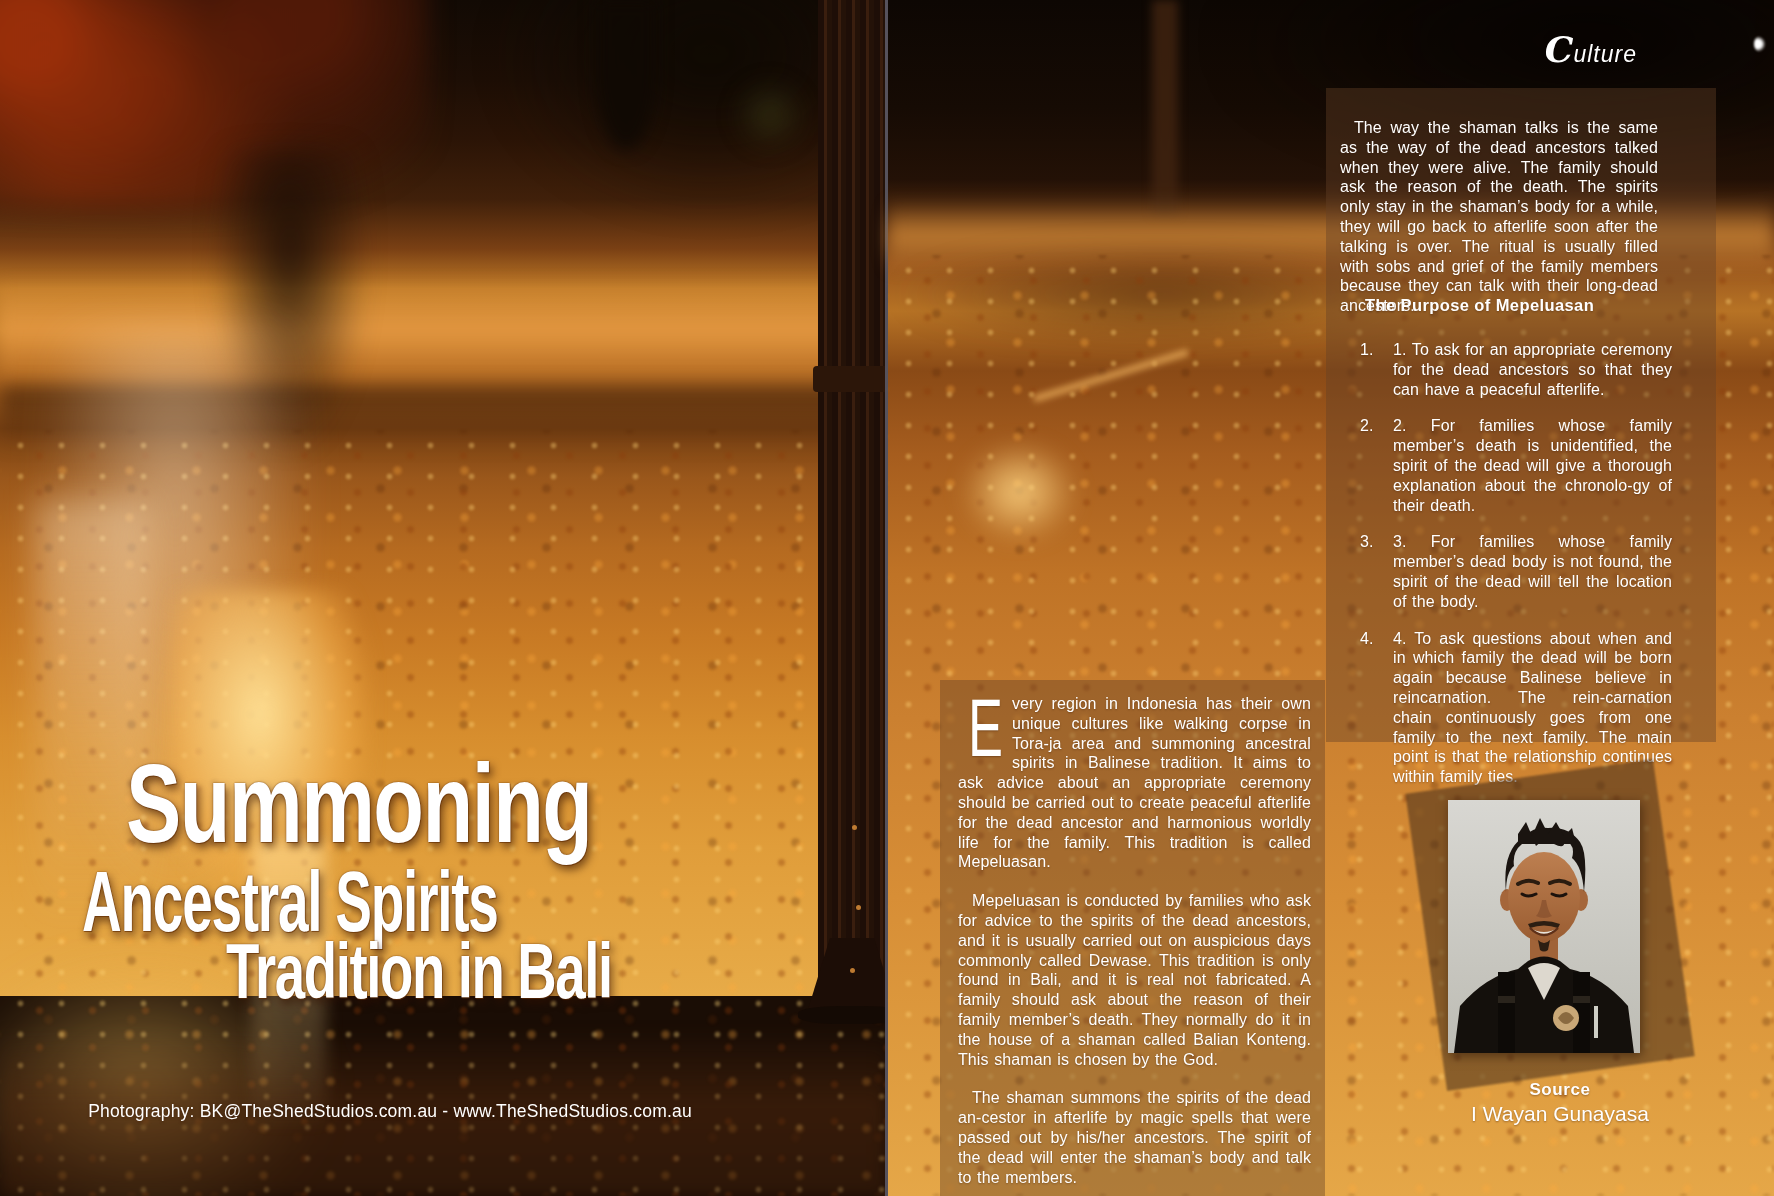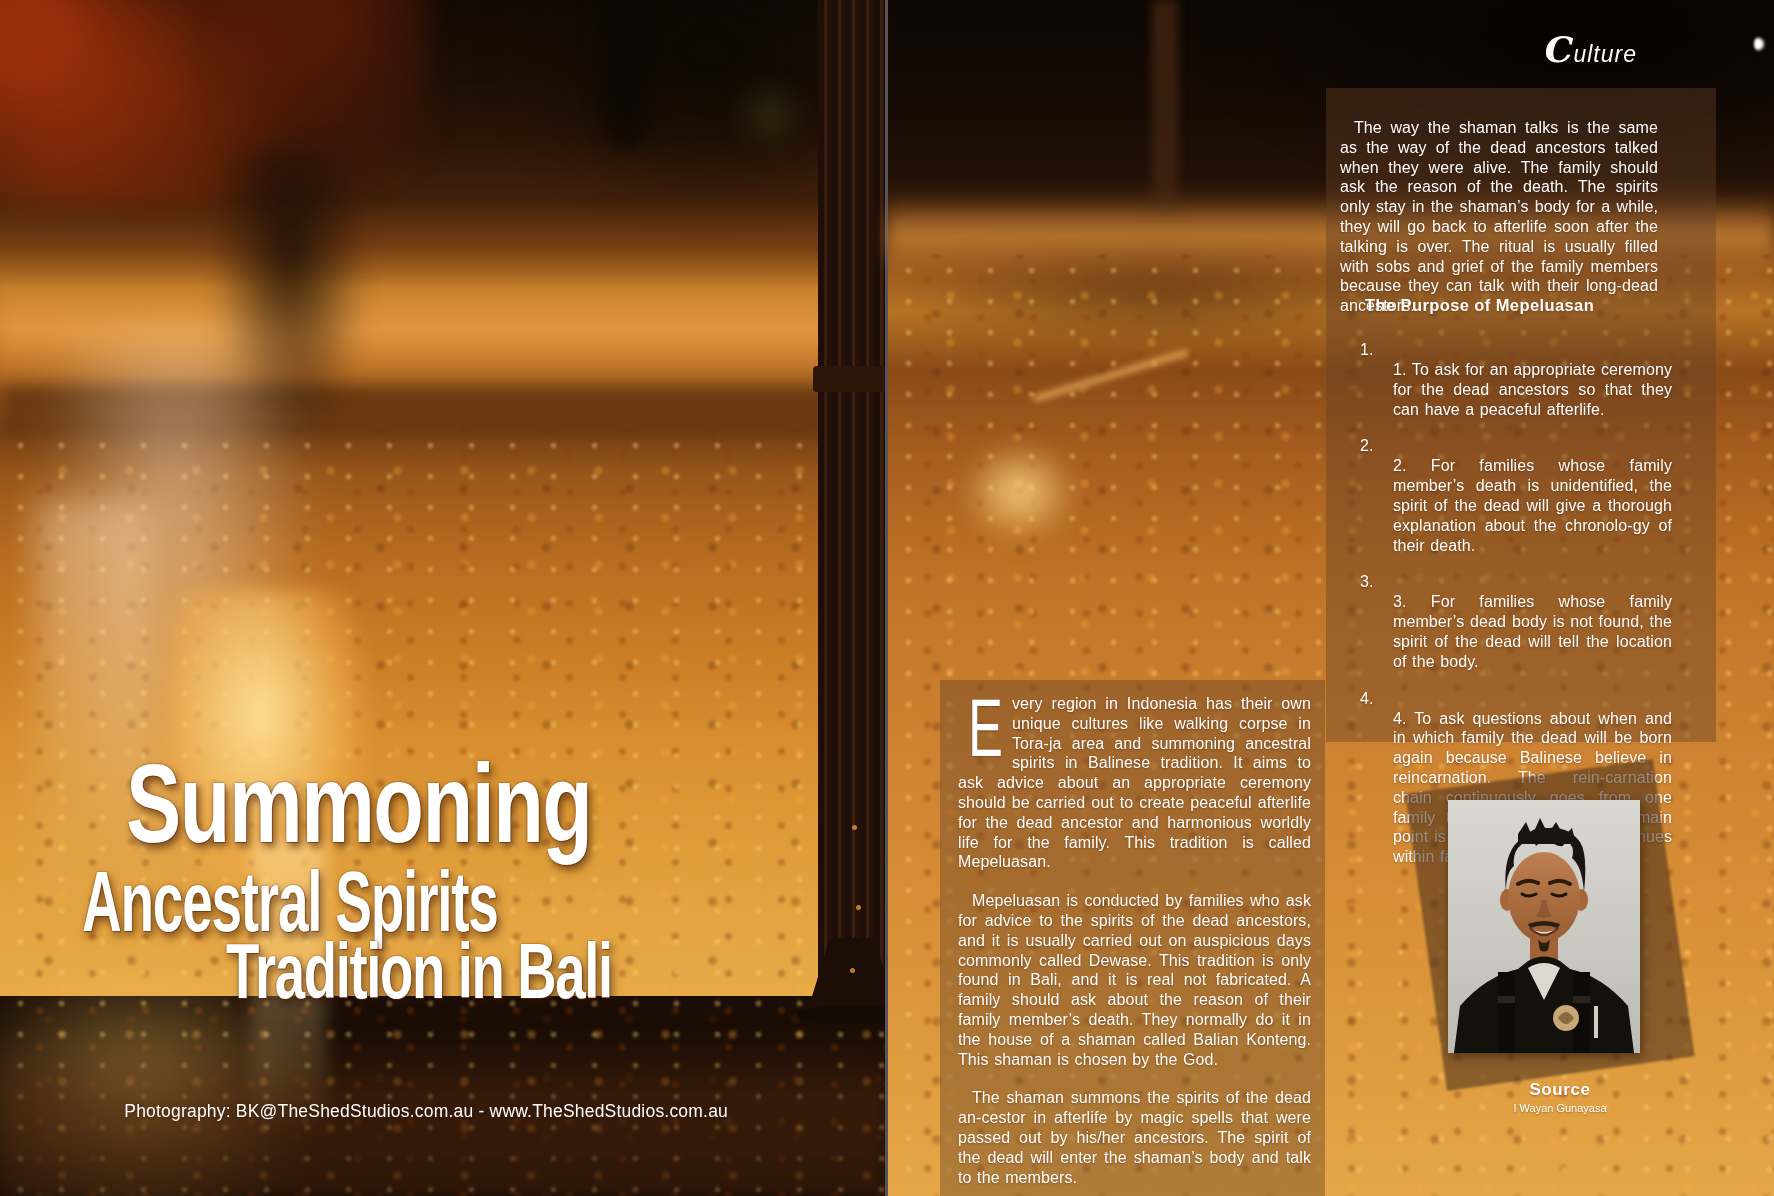--- a/index.html
+++ b/index.html
@@ -68,21 +68,21 @@
 
   
   .title-line{color:#fff;font-weight:bold;letter-spacing:-2px;white-space:nowrap;
     transform-origin:left top;line-height:1;
     text-shadow:0 0 2px rgba(96,44,4,.9),1px 1px 0 rgba(96,44,4,.55),
       4px 5px 10px rgba(50,16,0,.6);}
   .t1{left:126px;top:748px;font-size:112px;transform:scaleX(.74);}
   .t2{left:82px;top:858px;font-size:86px;transform:scaleX(.64);}
   .t3{left:226px;top:932px;font-size:78px;transform:scaleX(.70);}
 
-  .credits{left:68px;top:1098px;width:660px;text-align:right;color:#fff;
+  .credits{left:60px;top:1098px;width:660px;text-align:center;color:#fff;
     font-size:17.5px;line-height:26px;letter-spacing:.2px;
     text-shadow:0 1px 3px rgba(60,25,5,.6);}
 
   
   .gutter{left:885px;top:0;width:3px;height:1196px;background:#56525c;}
 
   
   .page-right{left:888px;top:0;width:886px;height:1196px;
     background:linear-gradient(180deg,#0d0703 0%,#160b04 9%,#231106 15%,#5e3212 19%,
       #99561d 22%,#b77325 26%,#8a4a16 31%,#a65d1e 38%,#bf7326 48%,
@@ -113,36 +113,36 @@
   .box-right{left:1326px;top:88px;width:390px;height:654px;padding:0;}
   .box-mid{left:940px;top:680px;width:385px;height:516px;}
   .col-text{color:#fff;font-size:16px;line-height:19.8px;text-align:justify;
     letter-spacing:.1px;word-spacing:1px;text-shadow:0 1px 2px rgba(50,20,5,.35);}
   .rc-p1{left:1340px;top:118px;width:318px;text-indent:14px;}
   .rc-head{left:1353px;top:296px;width:320px;color:#fff;font-size:16.5px;font-weight:bold;
     letter-spacing:.4px;text-shadow:0 1px 2px rgba(50,20,5,.35);padding-left:12px;}
   .rc-list{left:1340px;top:340px;width:332px;}
   .rc-item{display:flex;margin-bottom:17px;}
   .rc-num{width:33px;flex:0 0 33px;padding-left:20px;box-sizing:content-box;}
-  .rc-itext{flex:1;margin-top:20px;}
+  .rc-itext{flex:1;}
 
   .mid-col{left:958px;top:694px;width:353px;}
   .dropcap{float:left;width:36px;margin:4px 8px 0 10px;color:#fff;font-size:82px;
     line-height:60px;transform:scaleX(.64);transform-origin:left top;font-weight:normal;}
   .mid-p{margin:0 0 19px 0;}
   .mid-indent{text-indent:14px;}
 
   
   .photo-shadow{left:1425px;top:775px;width:250px;height:300px;
     background:rgba(66,42,24,.55);transform:rotate(-8deg);filter:blur(1px);}
   .portrait{left:1448px;top:800px;width:192px;height:253px;box-shadow:2px 3px 10px rgba(30,12,2,.5);}
   .source-block{left:1455px;top:1080px;width:210px;text-align:center;color:#fff;
     text-shadow:0 1px 2px rgba(50,20,5,.4);}
   .source-label{font-weight:bold;font-size:17px;letter-spacing:.6px;}
-  .source-name{font-size:11px;margin-top:2px;}
+  .source-name{font-size:21px;margin-top:2px;}
 </style>
 </head>
 <body>
 
 <div class="canvas">
 
   <div class="abs page-left">
     <div class="abs foliage-red"></div>
     <div class="abs canopy-left"></div>
     <div class="abs trunk-left"></div>

